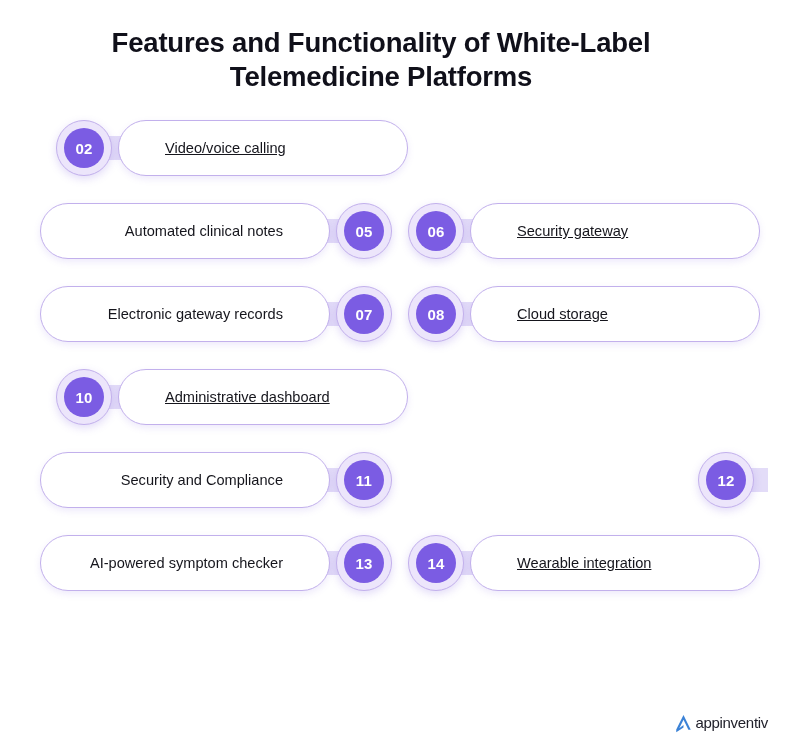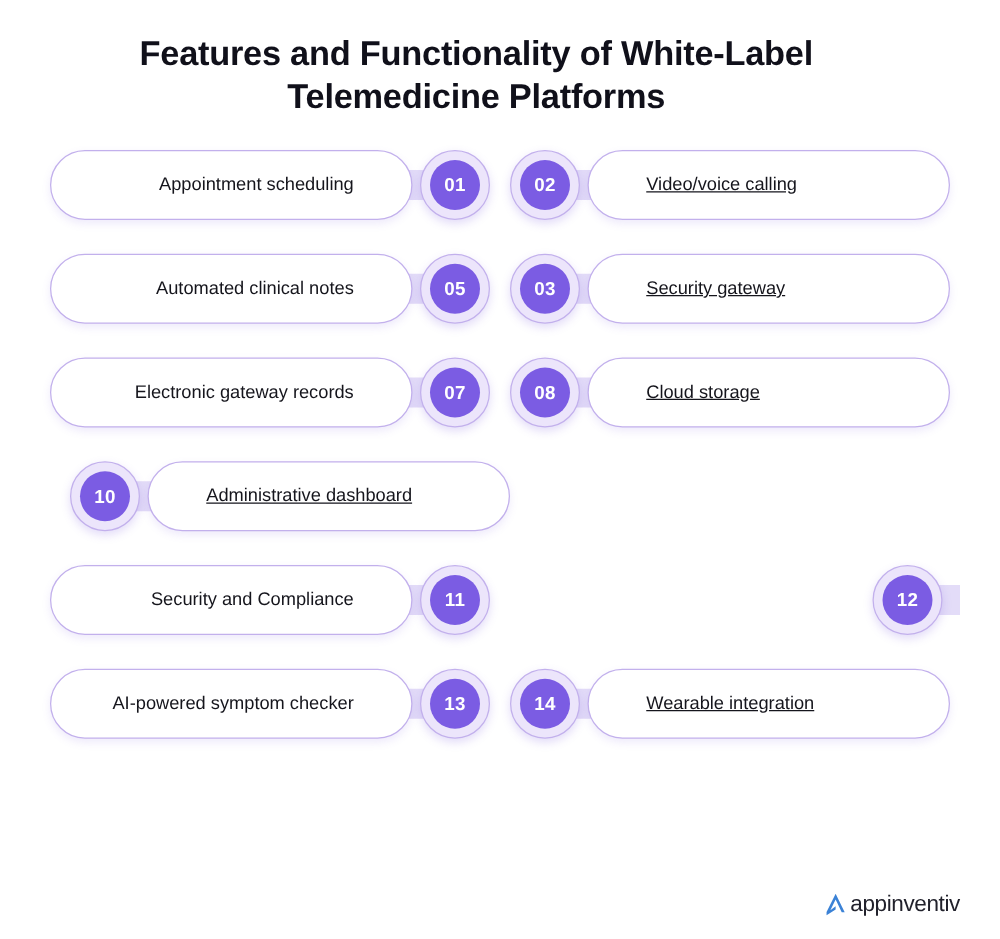--- a/index.html
+++ b/index.html
@@ -156,85 +156,74 @@
     display: flex;
     align-items: center;
     gap: 1px;
   }
   .logo-mark {
     width: 21px;
     height: 21px;
     display: block;
   }
   .logo-text {
-    font-size: 18px;
+    font-size: 15px;
     color: #21212b;
     letter-spacing: -0.3px;
     line-height: 1;
   }
 </style>
 </head>
 <body>
 
 <div class="infographic">
 
   <div class="title-wrap">
     <h1 class="title">Features and Functionality of White-Label Telemedicine Platforms</h1>
   </div>
 
   <div class="rows">
 
     <div class="row">
+      <div class="spacer"></div>
+      <div class="item item-right">
+        <div class="pill">
+          <span class="pill-text">Video/voice calling</span>
+        </div>
+        <div class="connector"></div>
+        <div class="badge">
+          <div class="badge-inner">
+            <span class="badge-num">02</span>
+          </div>
+        </div>
+      </div>
+    </div>
+
+
+    <div class="row">
       <div class="item item-left">
         <div class="pill">
-          <span class="pill-text">Appointment scheduling</span>
-        </div>
-        <div class="connector"></div>
-        <div class="badge">
-          <div class="badge-inner">
-            <span class="badge-num">01</span>
-          </div>
-        </div>
-      </div>
-      <div class="spacer"></div>
-      <div class="item item-right">
-        <div class="pill">
-          <span class="pill-text">Video/voice calling</span>
-        </div>
-        <div class="connector"></div>
-        <div class="badge">
-          <div class="badge-inner">
-            <span class="badge-num">02</span>
-          </div>
-        </div>
-      </div>
-    </div>
-
-
-    <div class="row">
-      <div class="item item-left">
-        <div class="pill">
           <span class="pill-text">Automated clinical notes</span>
         </div>
         <div class="connector"></div>
         <div class="badge">
           <div class="badge-inner">
             <span class="badge-num">05</span>
           </div>
         </div>
       </div>
       <div class="spacer"></div>
       <div class="item item-right">
         <div class="pill">
           <span class="pill-text">Security gateway</span>
         </div>
         <div class="connector"></div>
         <div class="badge">
           <div class="badge-inner">
-            <span class="badge-num">03</span>
+            <span class="badge-num">06</span>
           </div>
         </div>
       </div>
     </div>
 
     <div class="row">
       <div class="item item-left">
         <div class="pill">
           <span class="pill-text">Electronic gateway records</span>
         </div>

